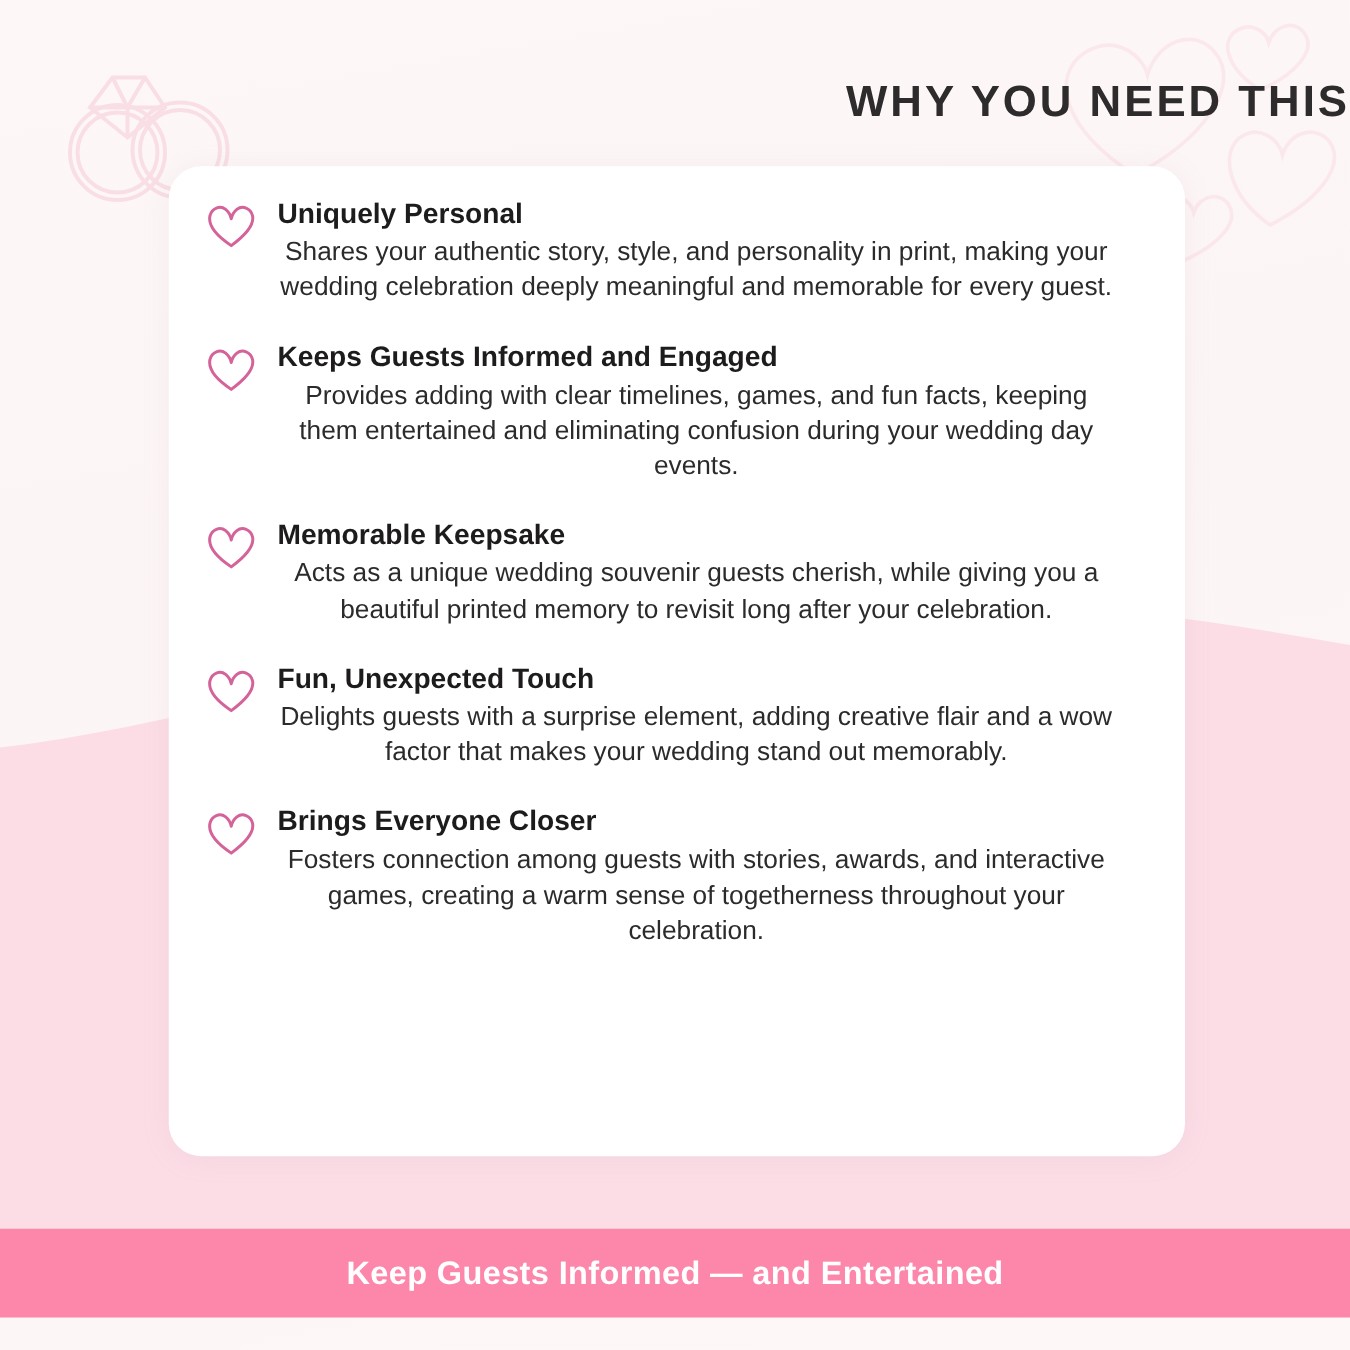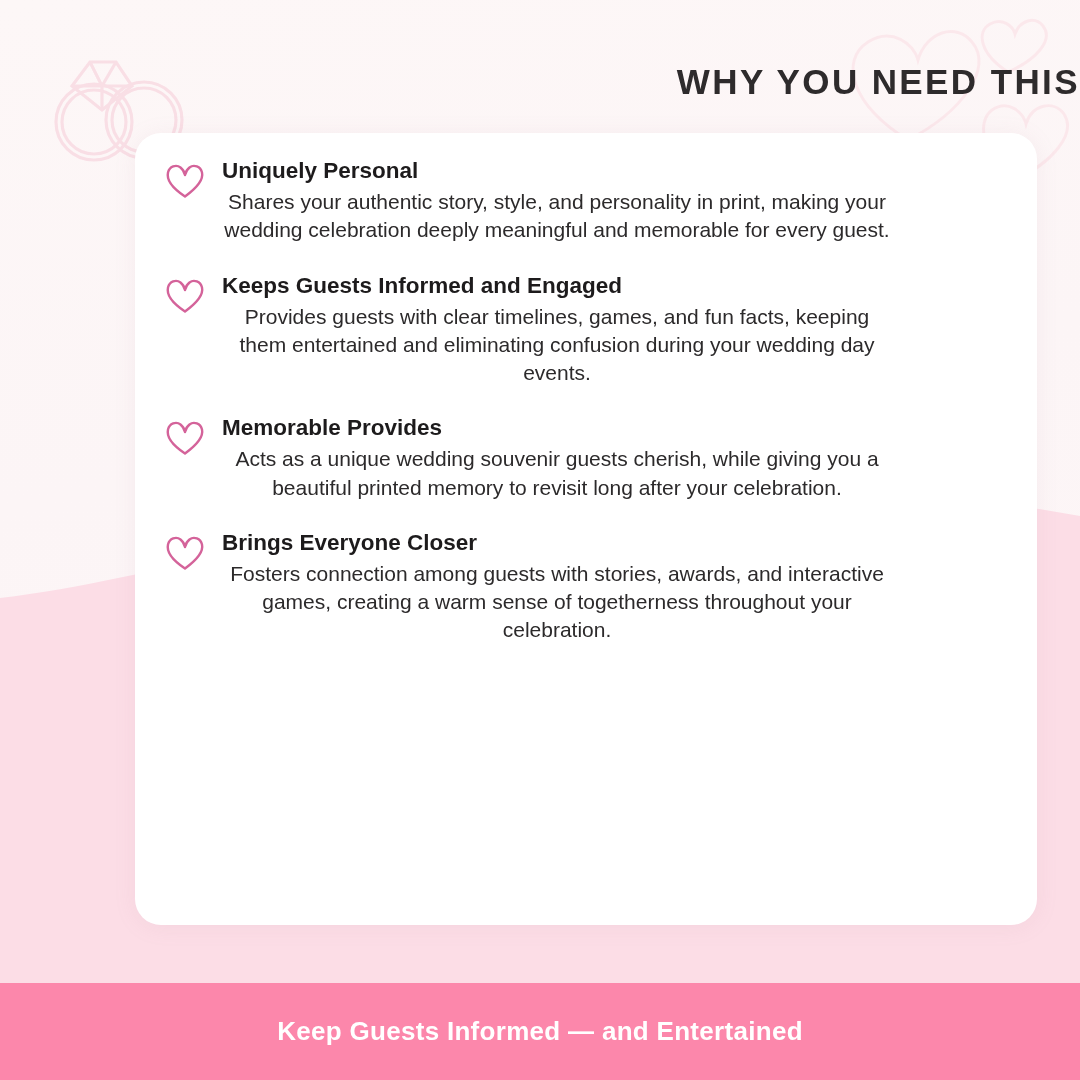--- a/index.html
+++ b/index.html
@@ -62,21 +62,21 @@
     font-weight: bold;
     letter-spacing: 2.4px;
     color: #2e2b2c;
   }
 
   
   .card {
     position: absolute;
     left: 135px;
     top: 133px;
-    width: 902px;
+    width: 813px;
     height: 792px;
     background: #ffffff;
     border-radius: 26px;
     box-shadow: 0 2px 22px rgba(180, 140, 155, 0.10);
   }
 
   .benefit-list {
     position: absolute;
     left: 27px;
     top: 23px;
@@ -115,21 +115,21 @@
     max-width: 670px;
     text-align: center;
   }
 
   
   .banner {
     position: absolute;
     left: 0;
     top: 983px;
     width: 1080px;
-    height: 97px;
+    height: 71px;
     background: #fc87ab;
     display: flex;
     align-items: center;
     justify-content: center;
     text-align: right;
   }
   .banner-text {
     color: #ffffff;
     font-size: 26px;
     font-weight: bold;
@@ -179,31 +179,38 @@
         </svg>
         <p class="benefit-title">Uniquely Personal</p>
         <p class="benefit-desc">Shares your authentic story, style, and personality in print, making your wedding celebration deeply meaningful and memorable for every guest.</p>
       </div>
 
       <div class="benefit">
         <svg class="heart-icon" viewBox="0 0 42 38">
           <path d="M21 35.5 C 7.5 26.5, 2.5 18, 4 11.5 C 5.5 5.5, 12 3, 16.5 6.5 C 19 8.5, 20.5 11.5, 21 14 C 21.5 11.5, 23 8.5, 25.5 6.5 C 30 3, 36.5 5.5, 38 11.5 C 39.5 18, 34 26, 21 35.5 Z" fill="none" stroke="#d4639a" stroke-width="2.4" stroke-linecap="round" stroke-linejoin="round"></path>
         </svg>
         <p class="benefit-title">Keeps Guests Informed and Engaged</p>
-        <p class="benefit-desc">Provides guests with clear timelines, games, and fun facts, keeping them entertained and eliminating confusion during your wedding day events.</p>
-      </div>
-
-      <div class="benefit">
-        <svg class="heart-icon" viewBox="0 0 42 38">
-          <path d="M21 35.5 C 7.5 26.5, 2.5 18, 4 11.5 C 5.5 5.5, 12 3, 16.5 6.5 C 19 8.5, 20.5 11.5, 21 14 C 21.5 11.5, 23 8.5, 25.5 6.5 C 30 3, 36.5 5.5, 38 11.5 C 39.5 18, 34 26, 21 35.5 Z" fill="none" stroke="#d4639a" stroke-width="2.4" stroke-linecap="round" stroke-linejoin="round"></path>
-        </svg>
-        <p class="benefit-title">Memorable Provides</p>
+        <p class="benefit-desc">Provides adding with clear timelines, games, and fun facts, keeping them entertained and eliminating confusion during your wedding day events.</p>
+      </div>
+
+      <div class="benefit">
+        <svg class="heart-icon" viewBox="0 0 42 38">
+          <path d="M21 35.5 C 7.5 26.5, 2.5 18, 4 11.5 C 5.5 5.5, 12 3, 16.5 6.5 C 19 8.5, 20.5 11.5, 21 14 C 21.5 11.5, 23 8.5, 25.5 6.5 C 30 3, 36.5 5.5, 38 11.5 C 39.5 18, 34 26, 21 35.5 Z" fill="none" stroke="#d4639a" stroke-width="2.4" stroke-linecap="round" stroke-linejoin="round"></path>
+        </svg>
+        <p class="benefit-title">Memorable Keepsake</p>
         <p class="benefit-desc">Acts as a unique wedding souvenir guests cherish, while giving you a beautiful printed memory to revisit long after your celebration.</p>
       </div>
 
+      <div class="benefit">
+        <svg class="heart-icon" viewBox="0 0 42 38">
+          <path d="M21 35.5 C 7.5 26.5, 2.5 18, 4 11.5 C 5.5 5.5, 12 3, 16.5 6.5 C 19 8.5, 20.5 11.5, 21 14 C 21.5 11.5, 23 8.5, 25.5 6.5 C 30 3, 36.5 5.5, 38 11.5 C 39.5 18, 34 26, 21 35.5 Z" fill="none" stroke="#d4639a" stroke-width="2.4" stroke-linecap="round" stroke-linejoin="round"></path>
+        </svg>
+        <p class="benefit-title">Fun, Unexpected Touch</p>
+        <p class="benefit-desc">Delights guests with a surprise element, adding creative flair and a wow factor that makes your wedding stand out memorably.</p>
+      </div>
 
       <div class="benefit">
         <svg class="heart-icon" viewBox="0 0 42 38">
           <path d="M21 35.5 C 7.5 26.5, 2.5 18, 4 11.5 C 5.5 5.5, 12 3, 16.5 6.5 C 19 8.5, 20.5 11.5, 21 14 C 21.5 11.5, 23 8.5, 25.5 6.5 C 30 3, 36.5 5.5, 38 11.5 C 39.5 18, 34 26, 21 35.5 Z" fill="none" stroke="#d4639a" stroke-width="2.4" stroke-linecap="round" stroke-linejoin="round"></path>
         </svg>
         <p class="benefit-title">Brings Everyone Closer</p>
         <p class="benefit-desc">Fosters connection among guests with stories, awards, and interactive games, creating a warm sense of togetherness throughout your celebration.</p>
       </div>
 
     </div>

